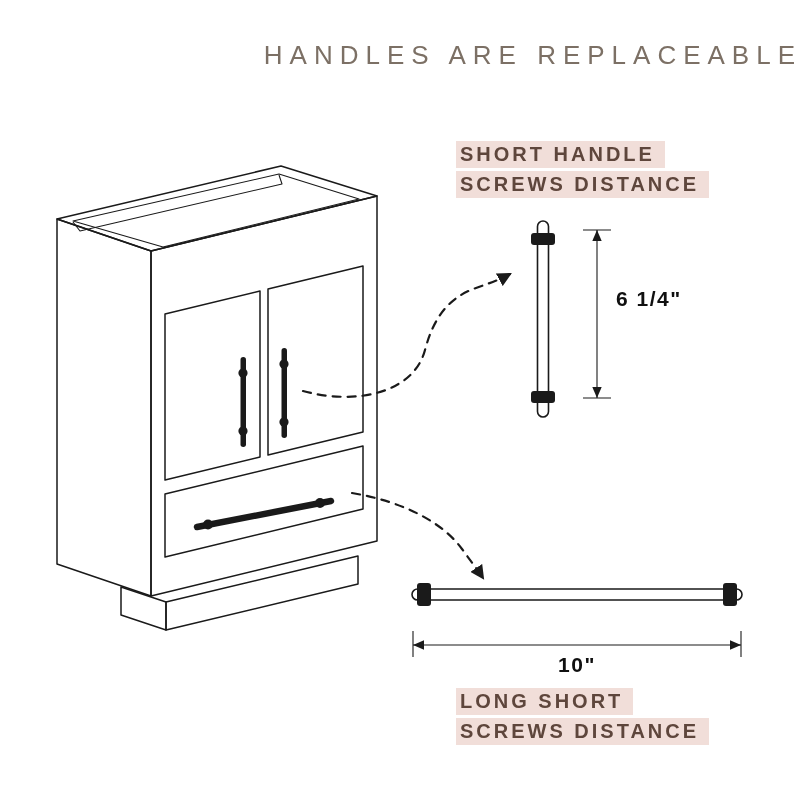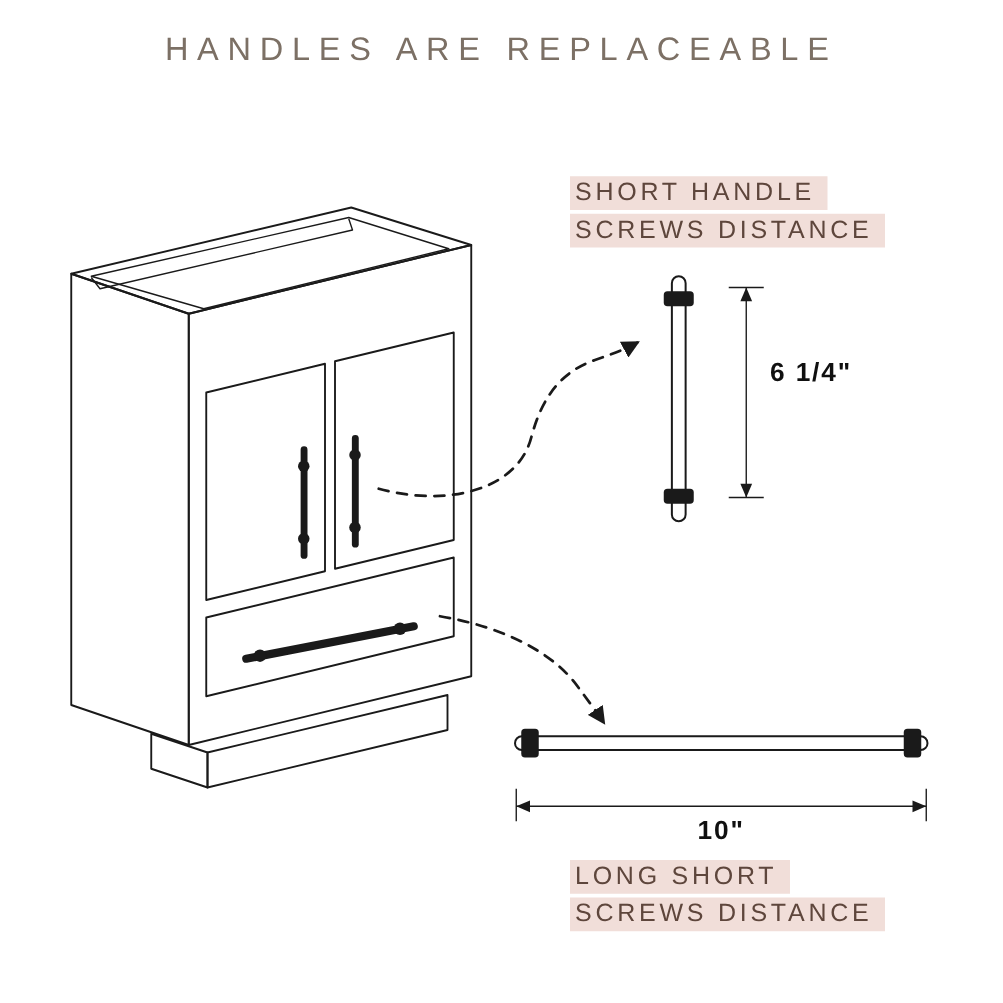--- a/index.html
+++ b/index.html
@@ -9,24 +9,24 @@
   .canvas {
     position: relative;
     width: 802px;
     height: 802px;
     background: var(--background, #ffffff);
     overflow: hidden;
   }
 
   .title {
     position: absolute;
-    top: 24px;
+    top: 40px;
     left: 0;
     width: 100%;
-    text-align: center;
+    text-align: right;
     font-size: 26px;
     font-weight: 500;
     letter-spacing: 7px;
     color: var(--title-text, #7c7065);
     white-space: nowrap;
   }
 
   .diagram-svg { position: absolute; left: 0; top: 0; }
 
   .ln {
@@ -55,21 +55,21 @@
     position: absolute;
     display: flex;
     flex-direction: column;
     align-items: flex-start;
     gap: 3px;
   }
   .label-line {
     display: inline-block;
     background: var(--label-highlight, #f1ded9);
     color: var(--label-text, #5e463c);
-    font-weight: 400;
+    font-weight: 700;
     font-size: 20px;
     letter-spacing: 3px;
     line-height: 1.15;
     padding: 2px 10px 2px 4px;
     white-space: nowrap;
   }
   .dim-text {
     position: absolute;
     font-weight: 700;
     font-size: 21px;

